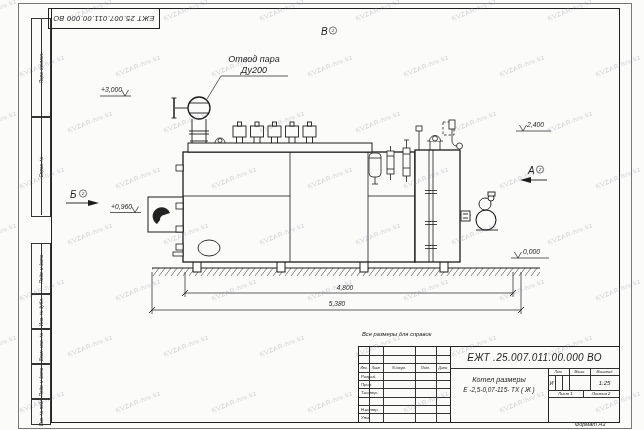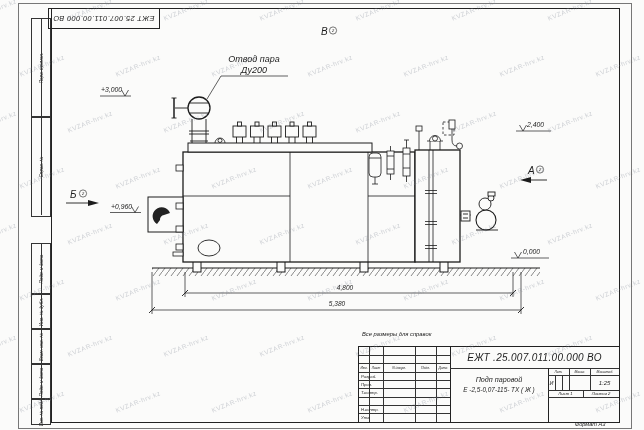--- a/index.html
+++ b/index.html
@@ -333,21 +333,21 @@
     <div class="cell-label" style="left:77px;top:16px;width:14px;height:9px;">Дата</div>
 
     <div class="row-label" style="left:2px;top:26.5px;">Разраб.</div>
     <div class="row-label" style="left:2px;top:34.5px;">Пров.</div>
     <div class="row-label" style="left:2px;top:43px;">Т.контр.</div>
     <div class="row-label" style="left:2px;top:59.5px;">Н.контр.</div>
     <div class="row-label" style="left:2px;top:68px;">Утв.</div>
 
     <div class="desig">ЕЖТ .25.007.011.00.000  ВО</div>
     <div class="pname">
-      <span class="l1">Подп паровой</span>
+      <span class="l1">Котел размеры</span>
       <span class="l2">Е -2,5-0,07-115- ТХ ( Ж )</span>
     </div>
 
     <div class="cell-label" style="left:189px;top:21px;width:21px;height:7px;">Лит.</div>
     <div class="cell-label" style="left:210px;top:21px;width:21px;height:7px;">Масса</div>
     <div class="cell-label" style="left:231px;top:21px;width:29px;height:7px;">Масштаб</div>
     <div class="val" style="left:189px;top:28px;width:7px;height:15px;font-size:5.5px;">И</div>
     <div class="val" style="left:231px;top:28px;width:29px;height:15px;font-size:6px;">1:25</div>
     <div class="val" style="left:189px;top:43px;width:35px;height:7px;font-size:4.2px;">Лист 1</div>
     <div class="val" style="left:224px;top:43px;width:36px;height:7px;font-size:4.2px;">Листов 2</div>

